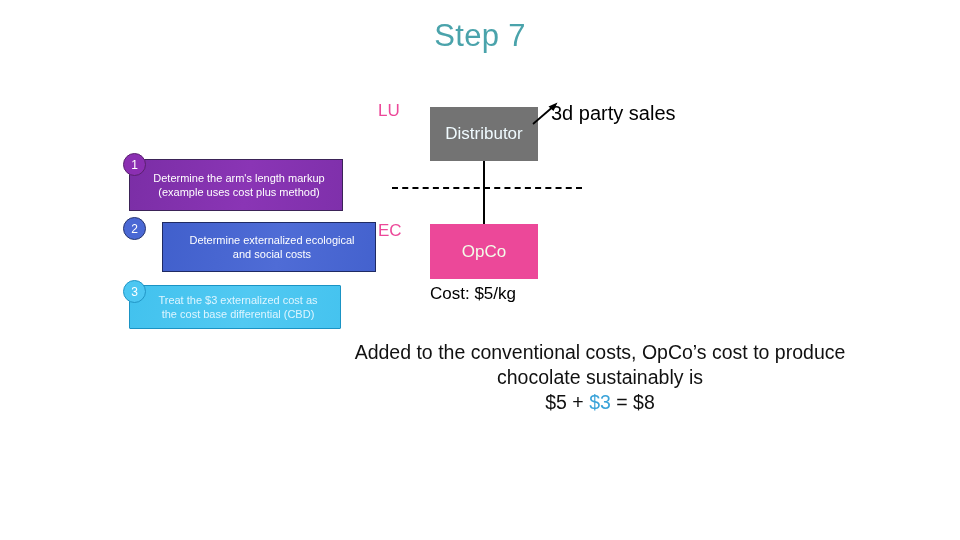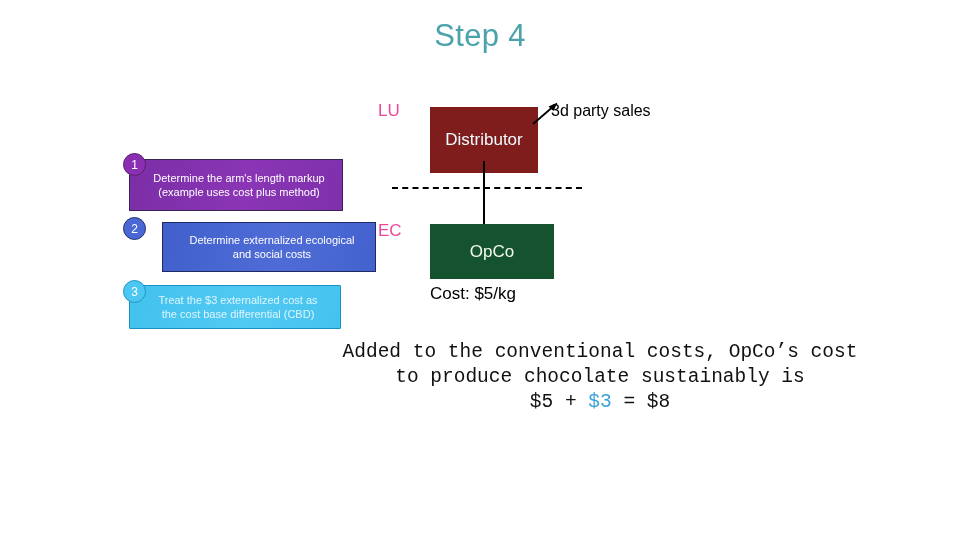--- a/index.html
+++ b/index.html
@@ -107,27 +107,27 @@
   .entity-box {
     position: absolute;
     box-sizing: border-box;
     display: flex;
     align-items: center;
     justify-content: center;
     font-size: 17px;
     color: #ffffff;
   }
   #box-distributor {
-    left: 430px; top: 107px; width: 108px; height: 66px;
-    background: #7f1d1d;
+    left: 430px; top: 107px; width: 108px; height: 54px;
+    background: #737373;
     color: #f0fbff;
   }
   #box-opco {
-    left: 430px; top: 224px; width: 124px; height: 55px;
-    background: #14532d;
+    left: 430px; top: 224px; width: 108px; height: 55px;
+    background: #ec4899;
     color: #f3fce9;
     text-align: center;
   }
 
   #connector-line {
     position: absolute;
     left: 483px; top: 161px;
     width: 1.6px; height: 63px;
     background: #000;
   }
@@ -138,21 +138,21 @@
     border-top: 2.4px dashed #000;
   }
   #arrow-3d-party {
     position: absolute;
     left: 530px; top: 98px;
     width: 40px; height: 32px;
   }
   #label-3d-party {
     position: absolute;
     left: 551px; top: 102px;
-    font-size: 16px;
+    font-size: 20px;
     color: #000;
     white-space: nowrap;
   }
   #label-cost {
     position: absolute;
     left: 430px; top: 284px;
     width: 108px;
     text-align: left;
     font-size: 17px;
     color: #000;
@@ -160,30 +160,30 @@
   }
 
   
   .body-text {
     position: absolute;
     text-align: center;
     font-size: 19.5px;
     line-height: 25px;
     color: #111;
   }
-  #para-1 { left: 330px; top: 340px; width: 540px; font-family: Liberation Mono, monospace; }
+  #para-1 { left: 330px; top: 340px; width: 540px; }
   #para-2 { left: 330px; top: 440px; width: 540px; }
   .accent { color: #3aa3d9; }
 </style>
 </head>
 <body>
 
 <div class="slide">
 
-  <div id="slide-title">Step 4</div>
+  <div id="slide-title">Step 7</div>
 
   <div class="callout" id="callout-1">
     <span>Determine the arm's length markup  (example uses cost plus method)</span>
   </div>
   <div class="badge" id="badge-1">
     <span>1</span>
   </div>
 
   <div class="callout" id="callout-2">
     <span>Determine externalized ecological and social costs</span>

